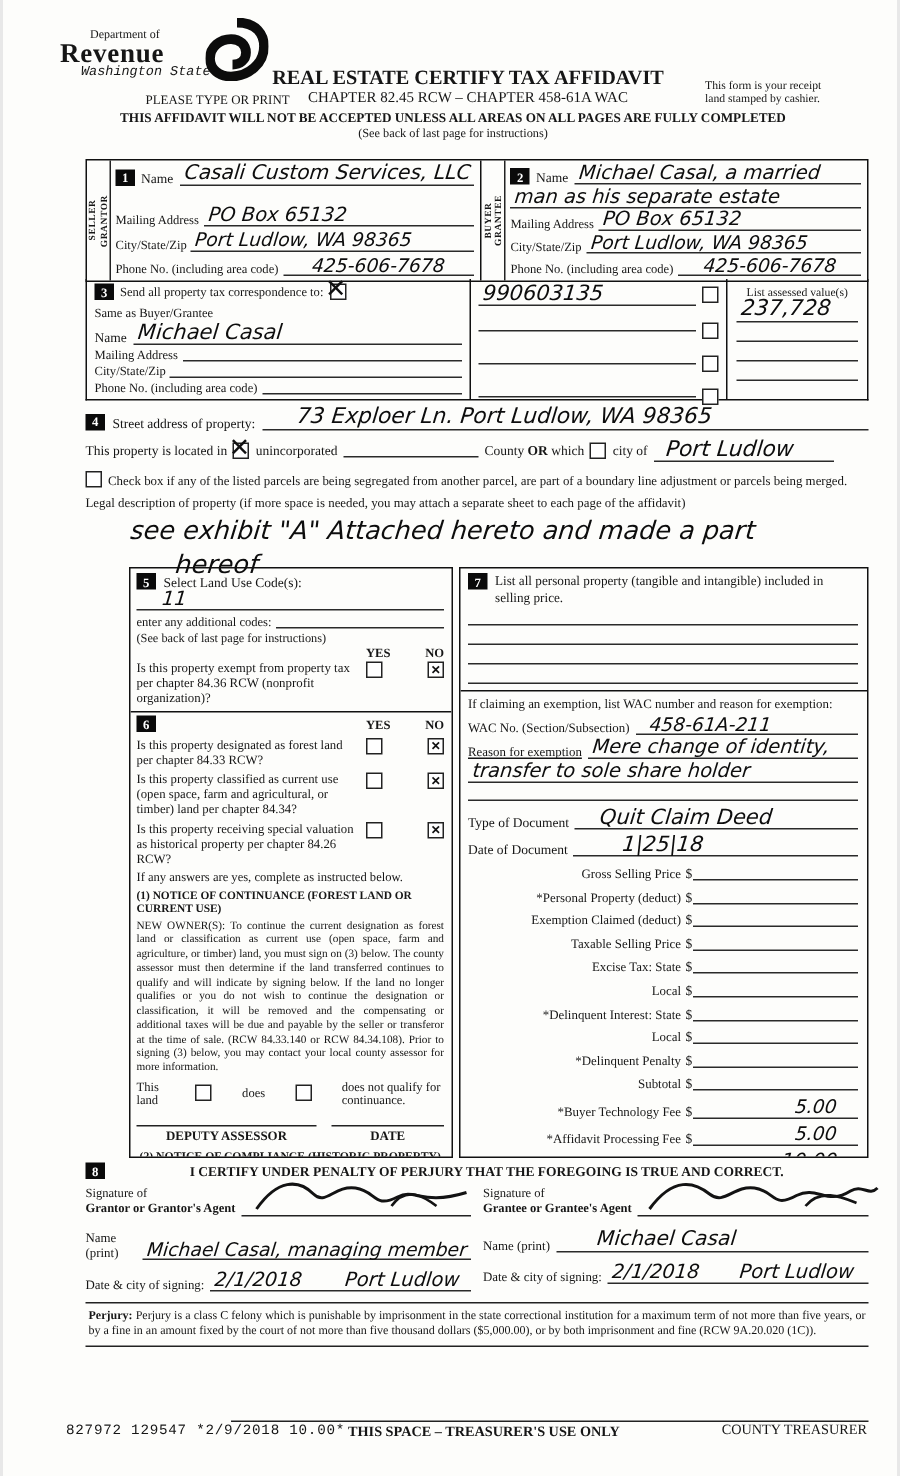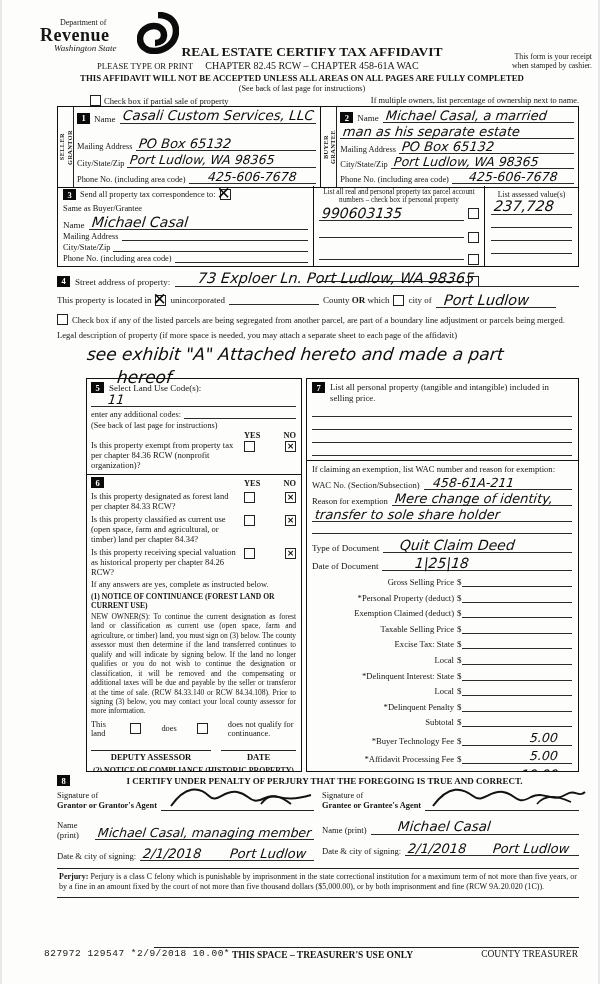--- a/index.html
+++ b/index.html
@@ -39,40 +39,33 @@
 
 <div class="page">
 
   <div class="abs" style="left:30px;top:12px;width:160px;">
     <div style="position:relative;">
       <svg class="abs" style="left:105px;top:0;" width="42" height="42" viewBox="0 0 42 42">
         <path d="M21 3 C34 3 39 11 39 19 C39 30 29 39 17 39 C9 39 3 34 3 27 C3 19 10 14 17 14 C23 14 27 18 27 23 C27 28 23 31 18 31" stroke="#0c0c0c" stroke-width="6.5" fill="none"></path>
       </svg>
       <div style="padding-top:6px;padding-left:28px;font-size:8px;">Department of</div>
       <div style="font-size:18px;font-weight:bold;letter-spacing:.5px;line-height:.9;padding-left:8px;">Revenue</div>
-      <div style="font-size:9px;font-style:italic;padding-left:22px;">Washington State</div>
+      <div style="font-size:9px;font-style:italic;padding-left:22px;font-family:Liberation Mono, monospace;">Washington State</div>
     </div>
   </div>
 
   <div class="abs ctr b" style="left:150px;top:44px;width:320px;font-size:13.5px;">REAL ESTATE CERTIFY TAX AFFIDAVIT</div>
   <div class="abs" style="left:95px;top:61px;font-size:8.6px;">PLEASE TYPE OR PRINT</div>
   <div class="abs ctr" style="left:150px;top:60px;width:320px;font-size:10px;">CHAPTER 82.45 RCW – CHAPTER 458-61A WAC</div>
-  <div class="abs" style="left:480px;top:52px;width:110px;font-size:7.8px;text-align:right;">
-    <span>This form is your receipt</span><br><span>when stamped by cashier.</span>
+  <div class="abs" style="left:468px;top:52px;width:110px;font-size:7.8px;text-align:left;">
+    <span>This form is your receipt</span><br><span>land stamped by cashier.</span>
   </div>
   <div class="abs ctr b" style="left:20px;top:73px;width:560px;font-size:8.8px;">THIS AFFIDAVIT WILL NOT BE ACCEPTED UNLESS ALL AREAS ON ALL PAGES ARE FULLY COMPLETED</div>
   <div class="abs ctr" style="left:20px;top:84px;width:560px;font-size:8.2px;">(See back of last page for instructions)</div>
 
-  <div class="abs row" style="left:88px;top:95px;width:489px;justify-content:space-between;align-items:center;">
-    <span class="row" style="align-items:center;gap:3px;">
-      <span class="cb"></span>
-      <span style="font-size:8.6px;">Check box if partial sale of property</span>
-    </span>
-    <span style="font-size:8.4px;">If multiple owners, list percentage of ownership next to name.</span>
-  </div>
 
   <div class="abs frame" style="left:55px;top:106px;width:520px;height:80px;display:flex;">
 
     <div style="flex:1;display:flex;border-right:1.4px solid #111;">
       <div style="width:15px;border-right:1px solid #222;display:flex;justify-content:center;align-items:center;">
         <span class="vlab">SELLER</span>
           <span class="vlab">GRANTOR</span>
       </div>
       <div style="flex:1;padding:2px 4px 3px 3px;display:flex;flex-direction:column;justify-content:space-between;">
         <div class="row" style="gap:4px;">
@@ -145,21 +138,20 @@
       <div class="row" style="gap:3px;">
           <span style="font-size:8.4px;">City/State/Zip</span>
           <span class="flineval"></span>
         </div>
       <div class="row" style="gap:3px;">
           <span style="font-size:8.4px;">Phone No. (including area code)</span>
           <span class="flineval"></span>
         </div>
     </div>
     <div style="flex:0 0 160px;border-right:1.2px solid #111;padding:2px 5px;display:flex;flex-direction:column;">
-      <div class="ctr" style="font-size:7.2px;line-height:1.15;">List all real and personal property tax parcel account numbers – check box if personal property</div>
       <div class="row" style="gap:4px;margin-top:1px;align-items:center;">
         <span class="flineval"><span class="hw" style="font-size:14px;">990603135</span></span>
         <span class="cb"></span>
       </div>
       <div class="row" style="gap:4px;margin-top:11px;align-items:center;">
           <span class="flineval"></span>
           <span class="cb"></span>
         </div>
       <div class="row" style="gap:4px;margin-top:11px;align-items:center;">
           <span class="flineval"></span>
@@ -303,21 +295,21 @@
         <div style="border-bottom:1px solid #2a2a2a;height:12px;"></div>
         <div style="border-bottom:1px solid #2a2a2a;height:12px;"></div>
         <div style="border-bottom:1px solid #2a2a2a;height:12px;"></div>
       </div>
       <div style="border-top:1.2px solid #111;padding:3px 6px 4px 5px;flex:1;display:flex;flex-direction:column;">
         <div style="font-size:8.6px;">If claiming an exemption, list WAC number and reason for exemption:</div>
         <div class="row" style="gap:4px;margin-top:3px;">
           <span style="font-size:8.6px;">WAC No. (Section/Subsection)</span>
           <span class="flineval"><span class="hw" style="font-size:12.5px;margin-left:6px;">458-61A-211</span></span>
         </div>
-        <div class="row" style="gap:4px;margin-top:2px;">
+        <div class="row" style="gap:4px;margin-top:2px;text-decoration:underline;">
           <span style="font-size:8.6px;">Reason for exemption</span>
           <span class="flineval"><span class="hw" style="font-size:13px;">Mere change of identity,</span></span>
         </div>
         <div class="row" style="margin-top:2px;">
             <span class="flineval"><span class="hw" style="font-size:13px;">transfer to sole share holder</span></span>
           </div>
         <div class="row" style="margin-top:2px;">
             <span class="flineval" style="height:9px;"></span>
           </div>
         <div class="row" style="gap:4px;margin-top:4px;">

